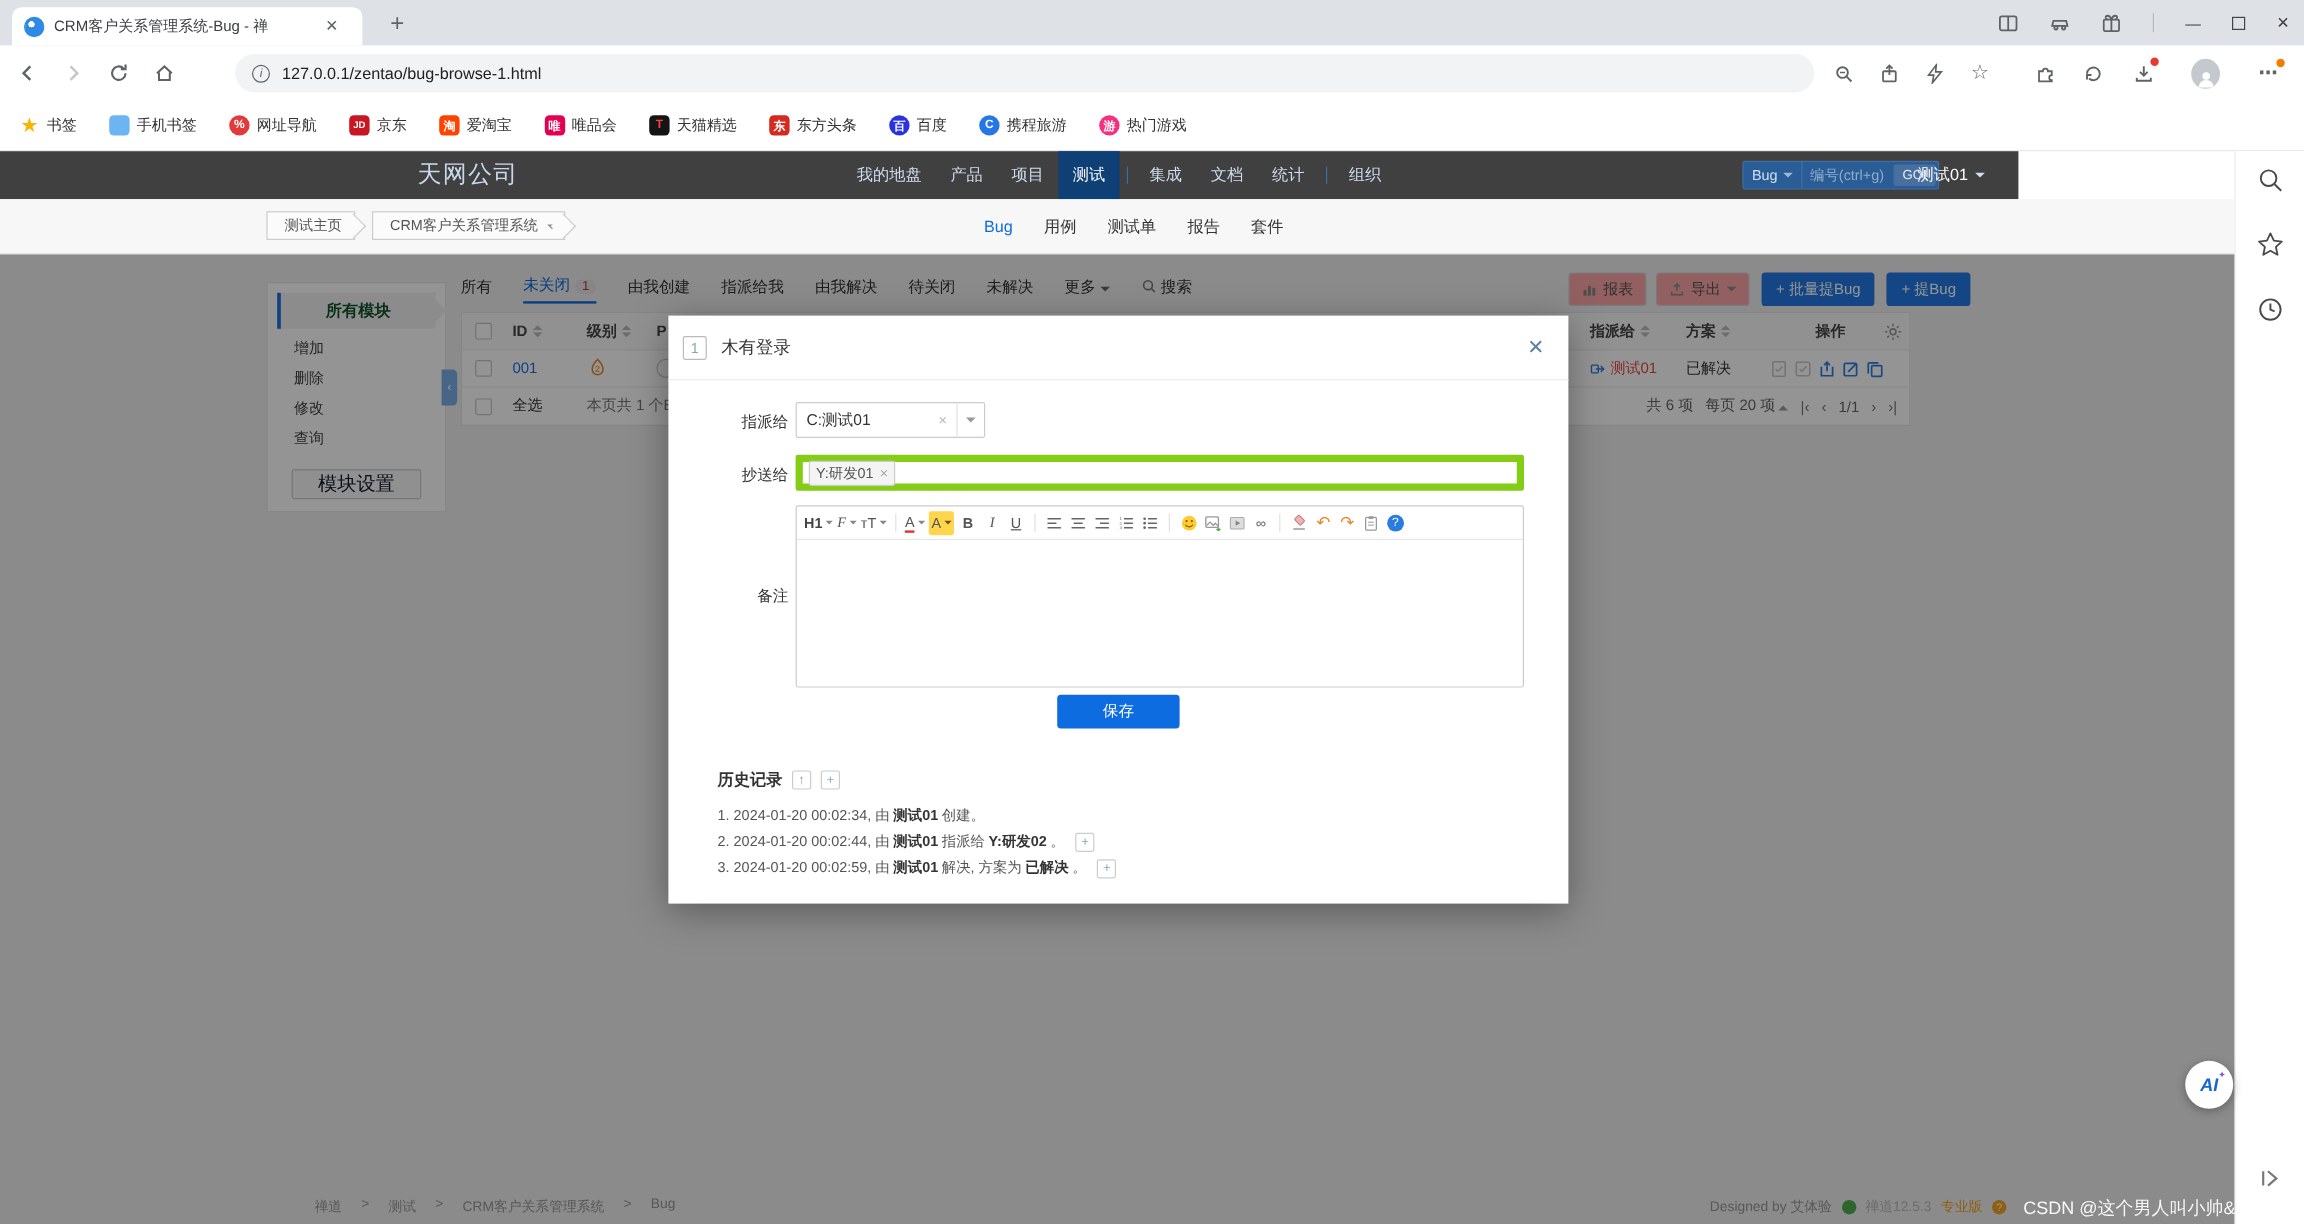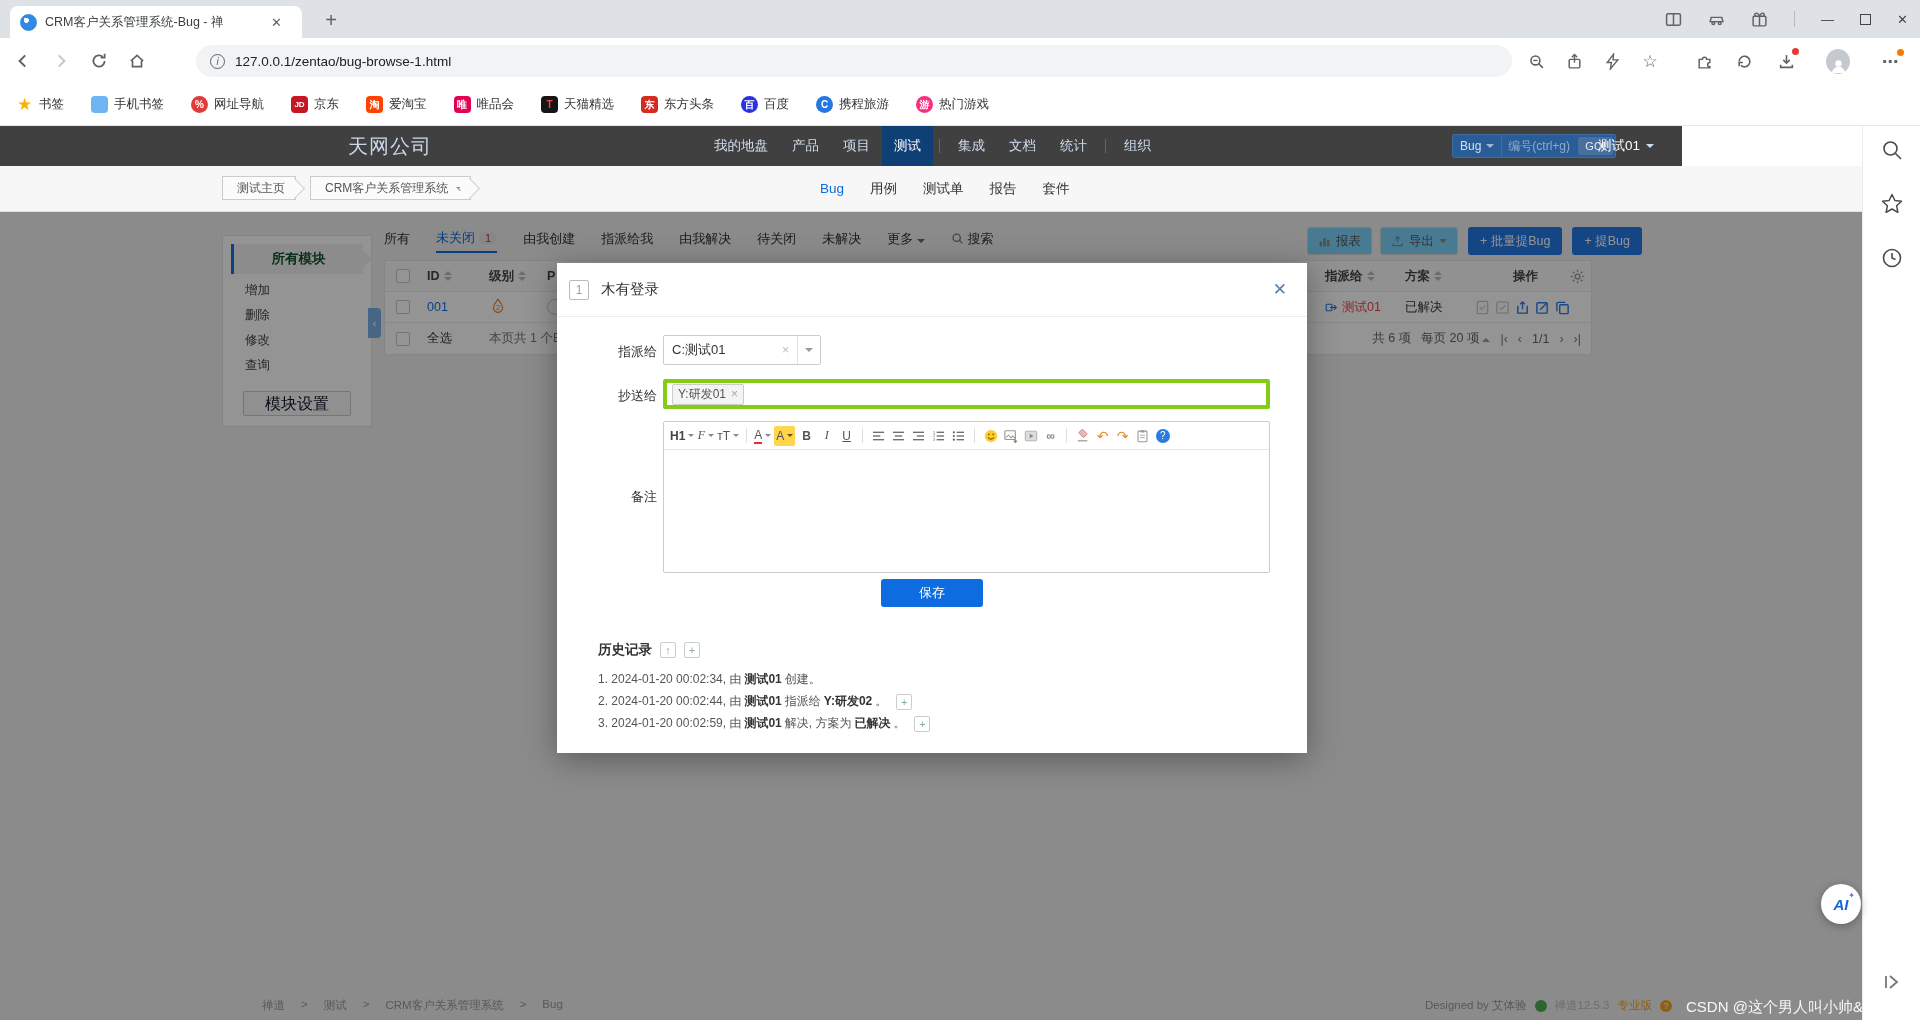--- a/index.html
+++ b/index.html
@@ -68,21 +68,21 @@
 .modhead:after{content:"";position:absolute;right:-6px;top:8px;width:14px;height:14px;background:#f2f2f2;transform:rotate(45deg)}
 .modpanel .itm{font-size:12.5px;color:#444;padding:4px 0 4px 22px}
 .modsetbtn{position:absolute;left:20px;bottom:10px;width:108px;height:25px;border:1px solid #ccc;background:#f8f8f8;color:#0f172a;font-size:16px;text-align:center;line-height:23px;border-radius:2px}
 .collapser{position:absolute;left:368px;top:96px;width:13px;height:30px;background:#7ab0e8;border-radius:0 4px 4px 0;color:#fff;font-size:11px;display:flex;align-items:center;justify-content:center}
 
 .filterbar{position:absolute;left:384px;top:12px;width:1258px;height:34px;display:flex;align-items:center;font-size:13px;color:#333}
 .filterbar .f{margin-right:26px;padding-bottom:4px;white-space:nowrap}
 .filterbar .f.active{color:#0d6ce0;border-bottom:2px solid #0d6ce0}
 .badge1{display:inline-block;background:#e7e7e7;color:#c0392b;border-radius:8px;font-size:11px;padding:0 6px;margin-left:4px}
 .spacer{flex:1}
-.tbtn{height:28px;border:1px solid #d5d5d5;background:#7dd3fc;color:#555;font-size:12.5px;border-radius:3px;display:flex;align-items:center;gap:5px;padding:0 10px;margin-left:8px;white-space:nowrap}
+.tbtn{height:28px;border:1px solid #d5d5d5;background:#fca5a5;color:#555;font-size:12.5px;border-radius:3px;display:flex;align-items:center;gap:5px;padding:0 10px;margin-left:8px;white-space:nowrap}
 .bluebtn{height:28px;background:#2478e5;color:#fff;font-size:12.5px;border-radius:3px;display:flex;align-items:center;padding:0 12px;margin-left:10px;white-space:nowrap}
 
 .bugtable{position:absolute;left:384px;top:48px;width:1208px;background:#fff;border:1px solid #e6e6e6;font-size:12.5px}
 .trow{display:flex;align-items:center;height:31px;border-bottom:1px solid #ededed}
 .trow.head{background:#fafafa;font-weight:bold;color:#444}
 .cell{display:flex;align-items:center;padding:0 6px}
 .c-chk{width:36px;justify-content:center}
 .c-id{width:62px}.c-sev{width:58px}.c-p{width:42px}.c-cf{width:60px}
 .c-title{flex:1}
 .c-date{width:95px}.c-asg{width:80px}.c-res{width:70px}.c-act{width:122px;justify-content:flex-start;gap:5px}
@@ -107,21 +107,21 @@
 .modal{position:absolute;left:557px;top:51px;width:750px;height:490px;background:#fff;z-index:10;box-shadow:0 6px 30px rgba(0,0,0,.35);font-size:13px}
 .mhead{height:54px;border-bottom:1px solid #ececec;display:flex;align-items:center;padding:0 20px 0 12px}
 .mbadge{min-width:20px;height:20px;border:1px solid #bbb;border-radius:2px;color:#8aa;font-size:12px;display:flex;align-items:center;justify-content:center;padding:0 4px}
 .mtitle{margin-left:12px;font-size:14.5px;color:#333}
 .mclose{margin-left:auto;color:#5b82a8;font-size:17px;font-weight:bold}
 .mlabel{position:absolute;left:0;width:100px;text-align:right;color:#333;font-size:13px}
 .mselect{position:absolute;left:106px;width:158px;height:30px;border:1px solid #ccc;border-radius:2px;display:flex;align-items:center;padding-left:8px;color:#333}
 .mselect .x{margin-left:auto;color:#b9b9b9;font-size:12px;padding:0 8px}
 .mselect .sep{width:1px;height:28px;background:#e2e2e2}
 .mselect .cwrap{width:22px;display:flex;justify-content:center}
-.ccbox{position:absolute;left:106px;width:607px;height:30px;border:4px solid #84cc16;border-radius:2px;display:flex;align-items:center;padding:0 5px}
+.ccbox{position:absolute;left:106px;width:607px;height:30px;border:6px solid #84cc16;border-radius:2px;display:flex;align-items:center;padding:0 5px}
 .tag{background:#f4f4f4;border:1px solid #ccc;border-radius:2px;font-size:12px;color:#555;padding:1px 5px;display:flex;gap:5px;align-items:center}
 .tag .x{color:#aaa}
 .editor{position:absolute;left:106px;width:607px;height:152px;border:1px solid #ccc;border-radius:2px}
 .etoolbar{height:28px;border-bottom:1px solid #e7e7e7;display:flex;align-items:center;padding:0 6px;gap:3px;color:#555}
 .eb{min-width:17px;height:20px;display:inline-flex;align-items:center;justify-content:center;font-size:12px;gap:2px}
 .eb .c{width:0;height:0;border-left:3px solid transparent;border-right:3px solid transparent;border-top:3px solid #888;margin-left:1px}
 .eb.hl{background:#ffd54d;border-radius:2px;padding:0 2px}
 .esep{width:1px;height:15px;background:#e0e0e0;margin:0 4px}
 .ebody{padding:10px 10px;color:#9a9a9a;font-size:12.5px}
 .savebtn{position:absolute;left:50%;transform:translateX(-50%);width:102px;height:28px;background:#0d6ce0;color:#fff;border:none;border-radius:3px;font-size:13px;font-family:inherit}

